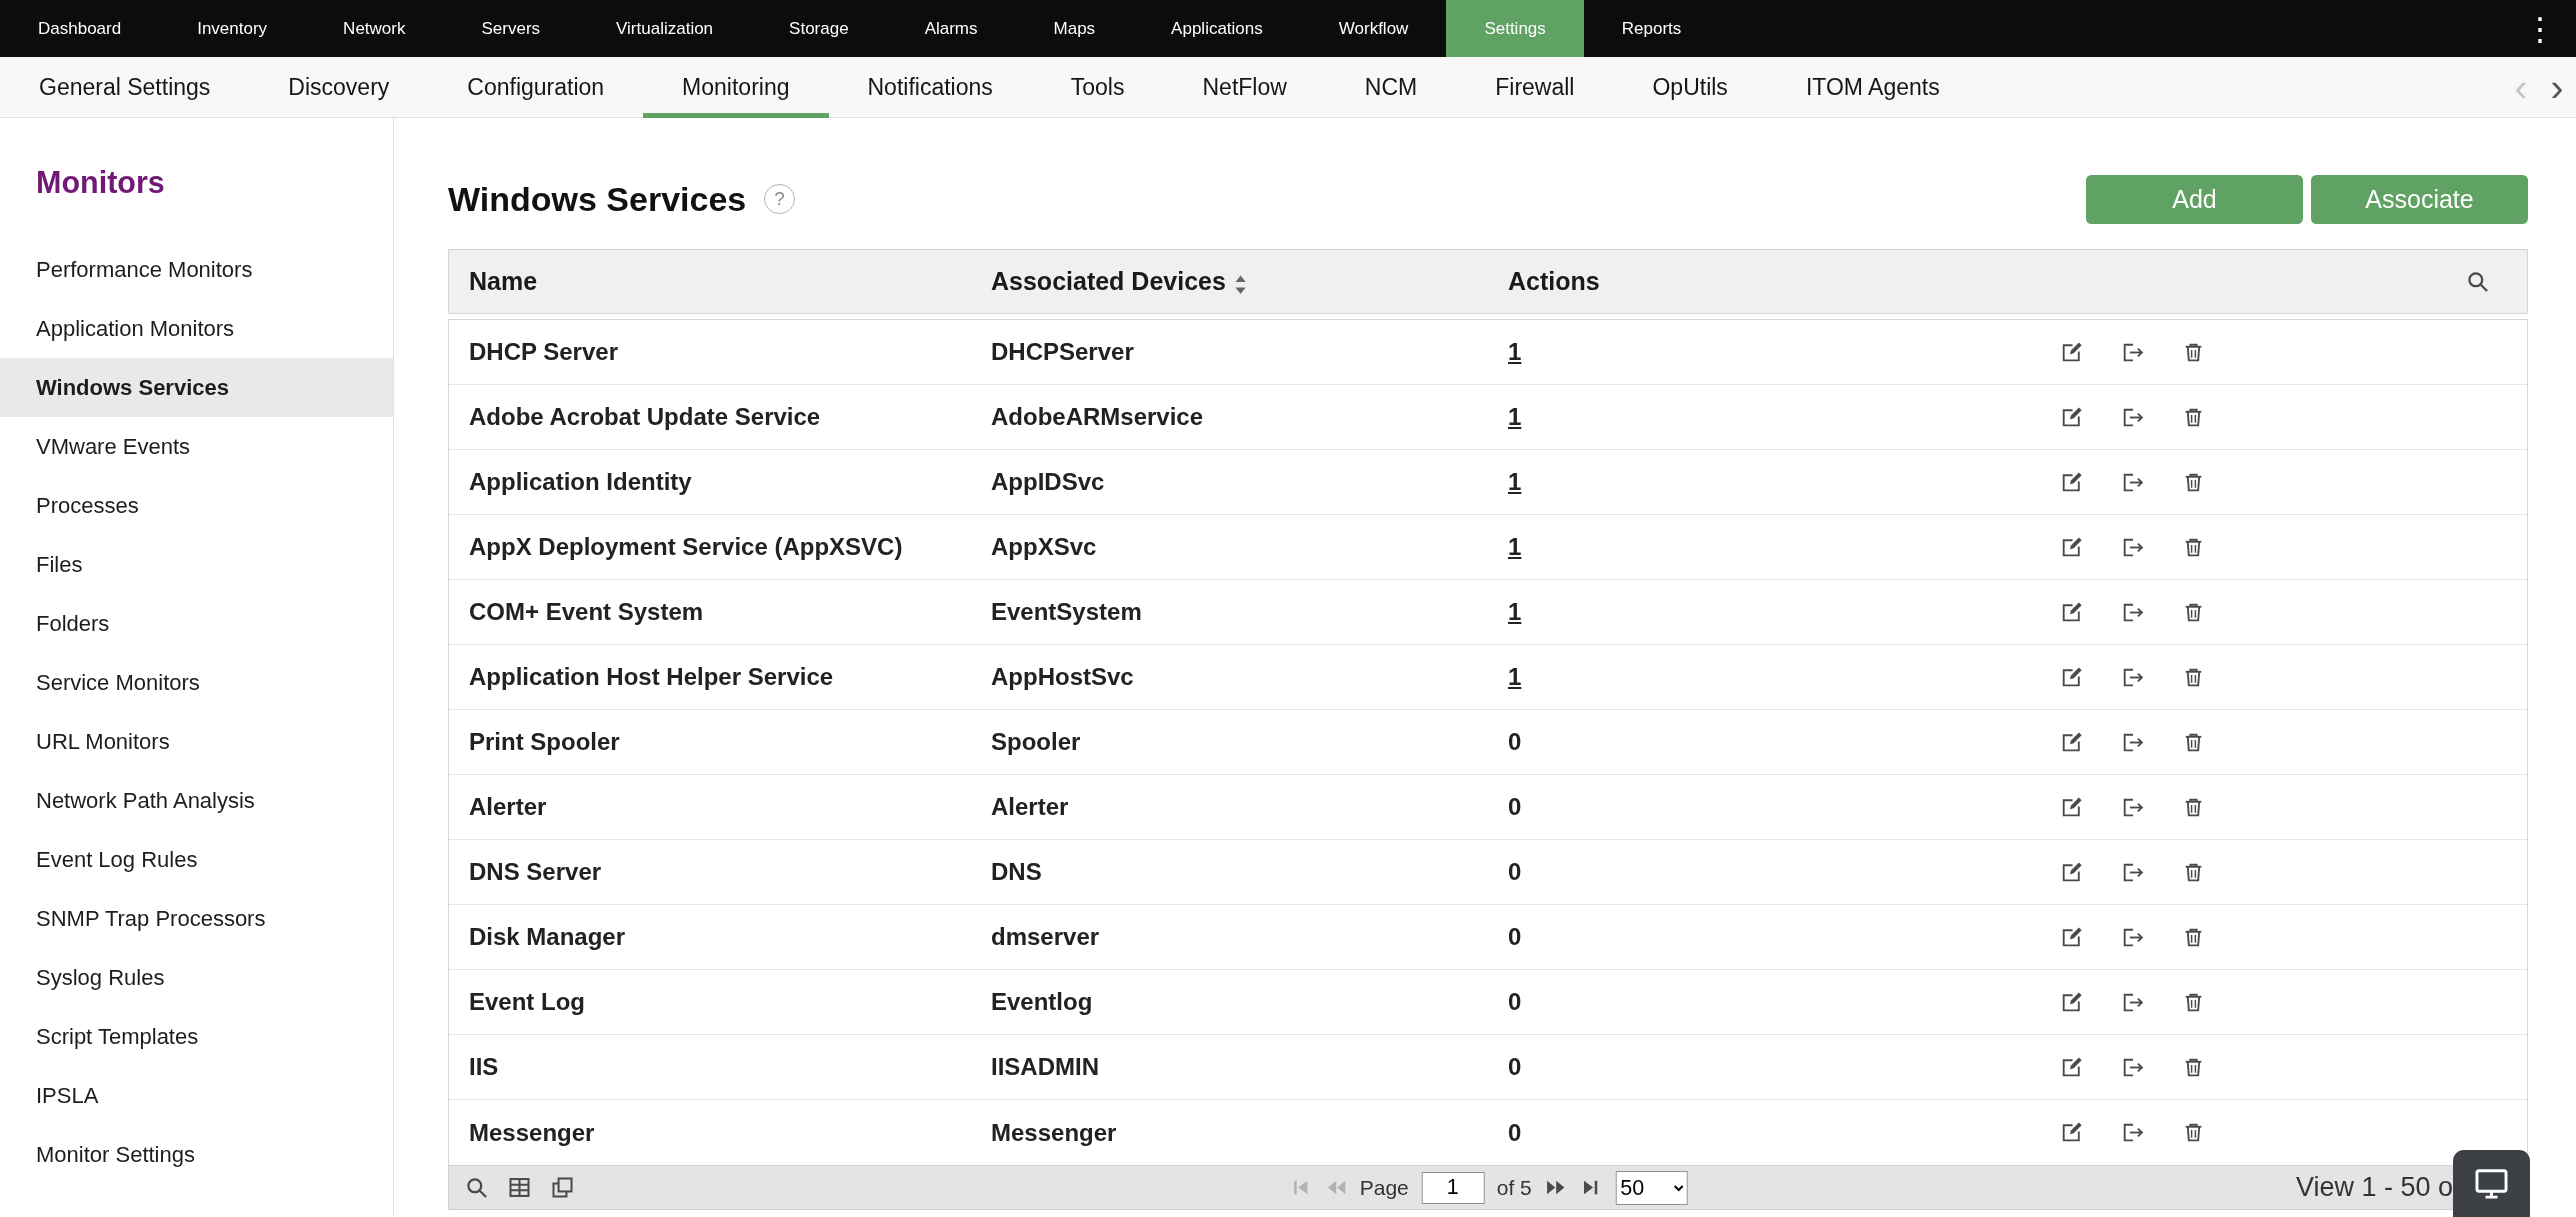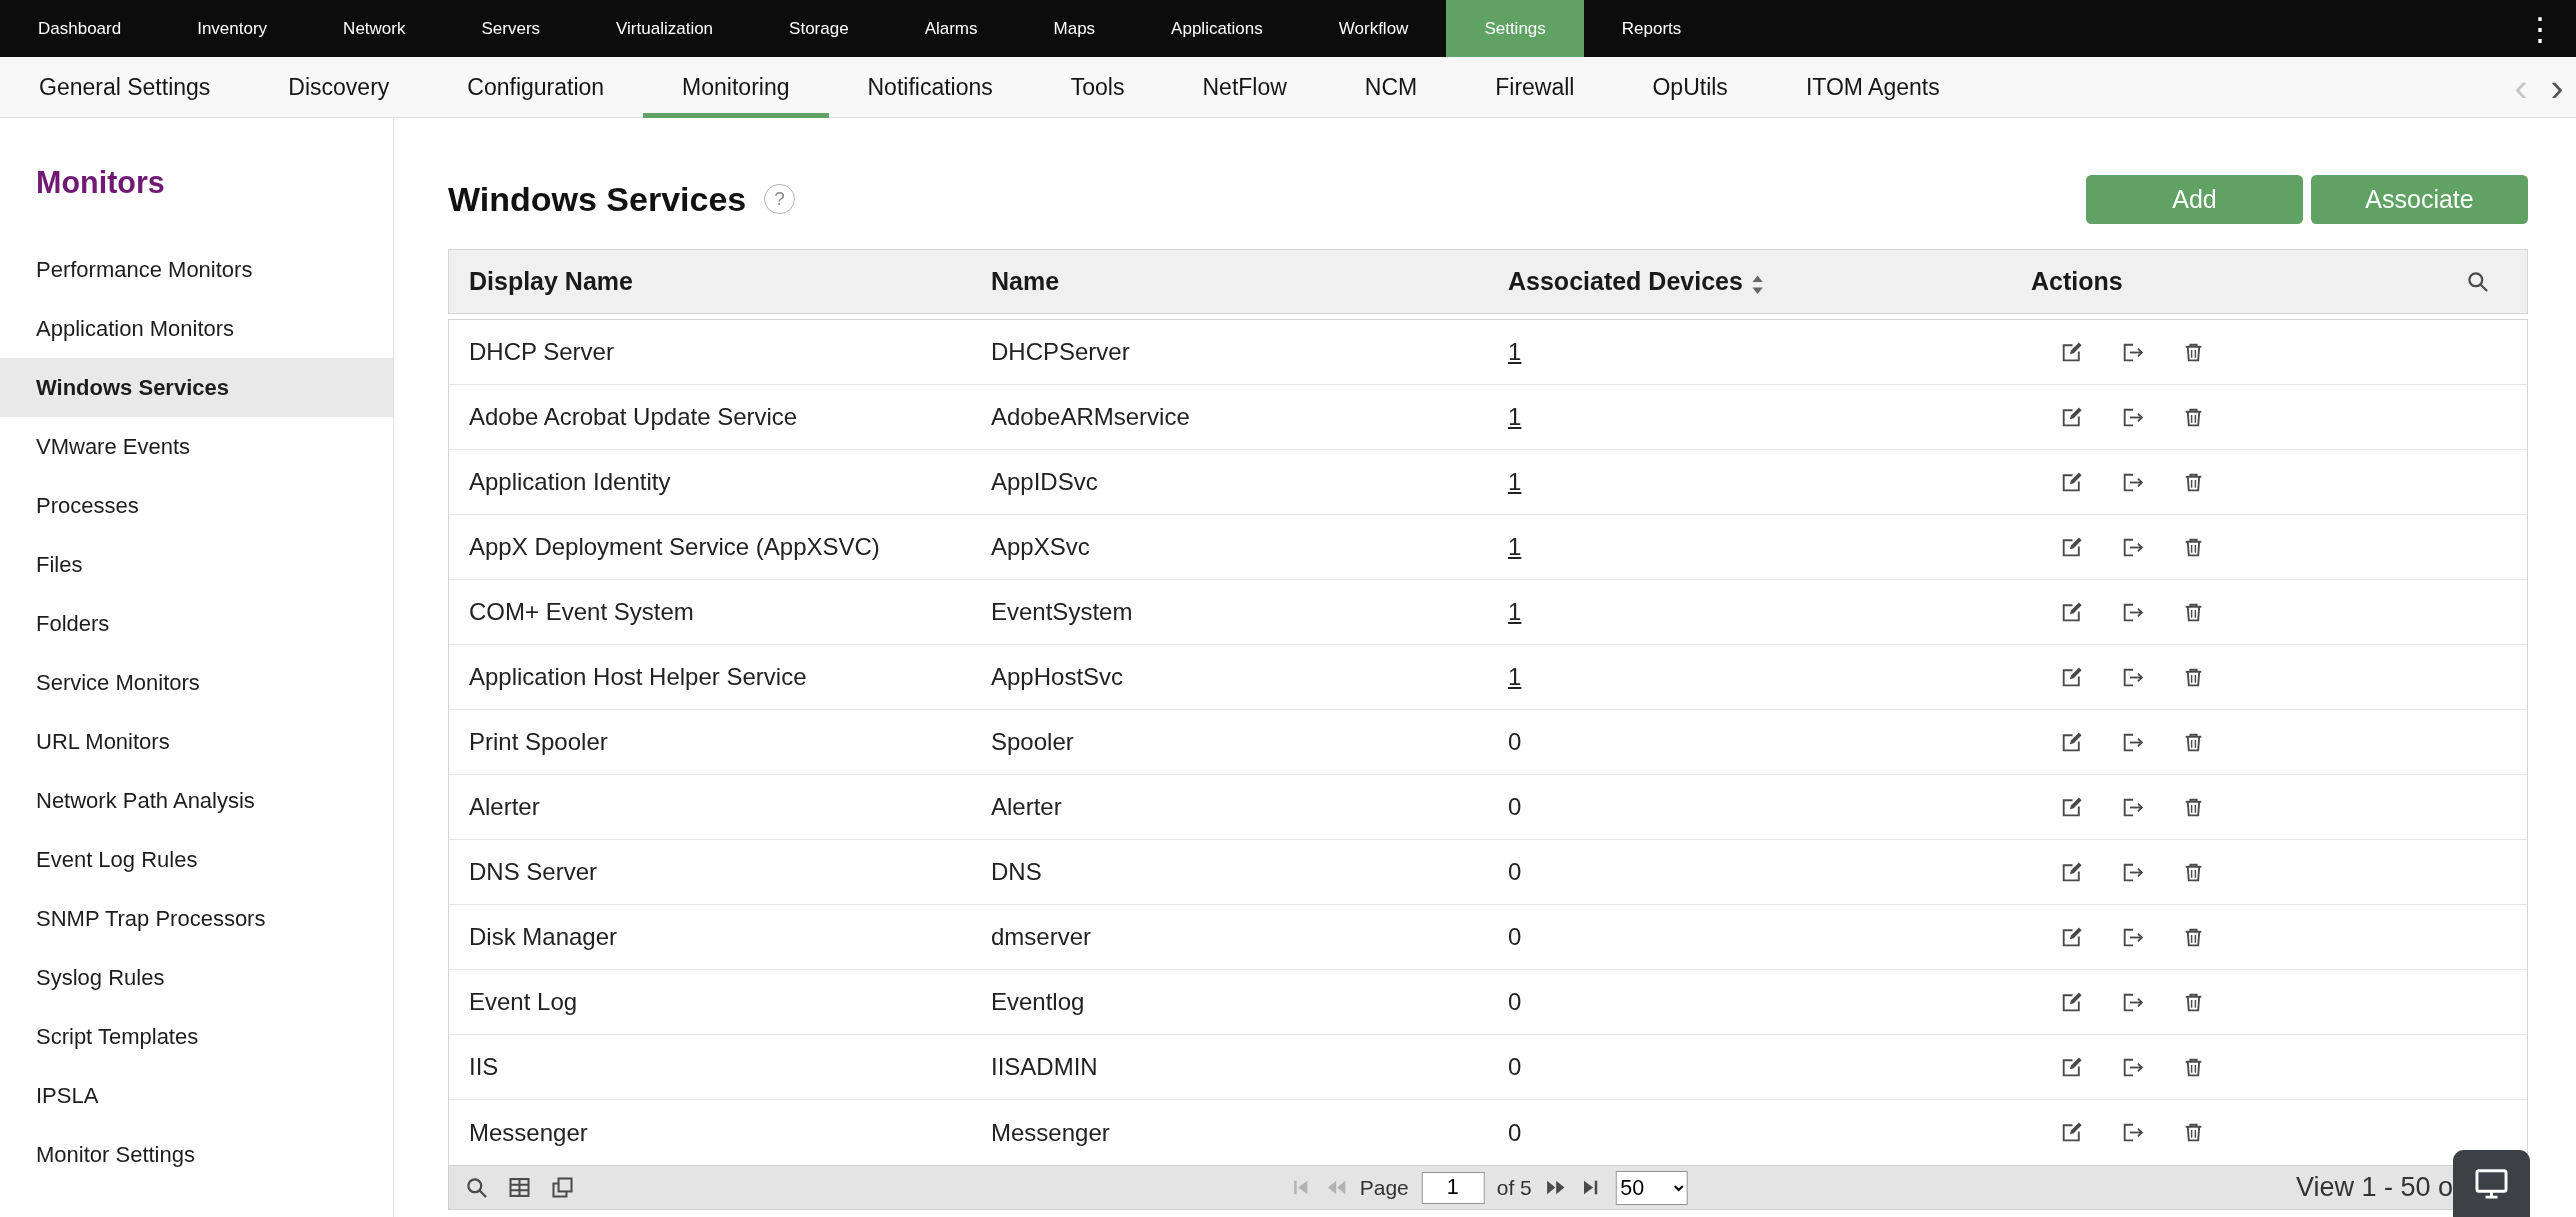--- a/index.html
+++ b/index.html
@@ -46,21 +46,21 @@
   .help-icon{ width:30.5px; height:30.5px; border:1.8px solid #b5b5b5; border-radius:50%; display:flex; align-items:center; justify-content:center; font-size:19px; color:#888; margin-left:18px; cursor:pointer; flex-shrink:0; }
   .header-buttons{ margin-left:auto; display:flex; gap:8px; }
   .btn{ width:217px; height:49px; background:#5fa263; color:#fff; border:none; border-radius:5.4px; font-size:25px; font-family:inherit; cursor:pointer; }
 
   
   .table-head{ margin-top:23px; height:65px; border:0.9px solid #d6d6d6; background:#f0f0f0; display:grid; grid-template-columns:522px 517px 523px 1fr; align-items:center; position:relative; }
   .th{ font-size:25px; font-weight:700; color:#1a1a1a; padding-left:20px; display:flex; align-items:center; }
   .sort-icon{ width:15.2px; height:21.5px; margin-left:7.2px; margin-top:7.2px; cursor:pointer; }
   .search-icon-head{ position:absolute; right:36px; width:27px; height:27px; cursor:pointer; }
 
-  .table-body{ margin-top:5.4px; border:0.9px solid #d6d6d6; border-bottom:none; background:#fff; }
+  .table-body{ margin-top:5.4px; border:0.9px solid #d6d6d6; border-bottom:none; background:#fff;font-weight:bold; }
   .trow{ height:65px; display:grid; grid-template-columns:522px 517px 523px 1fr; align-items:center; border-bottom:0.9px solid #e7e7e7; }
   .trow:last-child{ border-bottom:none; }
   .td{ font-size:24px; color:#222; padding-left:20px; white-space:nowrap; }
   .dev{ color:#222; }
   .dev-link{ text-decoration:underline; cursor:pointer; }
   .td-actions{ display:flex; gap:36px; padding-left:48px; }
   .act-icon{ width:25px; height:25px; cursor:pointer; }
 
   
   .pager{ height:45px; background:#e4e4e4; border:0.9px solid #cfcfcf; display:flex; align-items:center; position:relative; padding:0 14.3px; }
@@ -150,23 +150,20 @@
       <div class="page-title">Windows Services</div>
       <div class="help-icon">?</div>
       <div class="header-buttons">
         <button class="btn">Add</button>
         <button class="btn">Associate</button>
       </div>
     </div>
 
     <div class="table-head">
       <div class="th">
-        <span>Display Name</span>
-      </div>
-      <div class="th">
         <span>Name</span>
       </div>
       <div class="th">
         <span>Associated Devices</span>
         <span class="sort-icon">
           <svg viewBox="0 0 12 18">
               <path d="M6 1.2l4.3 5.6H1.7z" fill="#666"></path>
               <path d="M6 16.8L1.7 11.2h8.6z" fill="#666"></path>
             </svg>
         </span>

